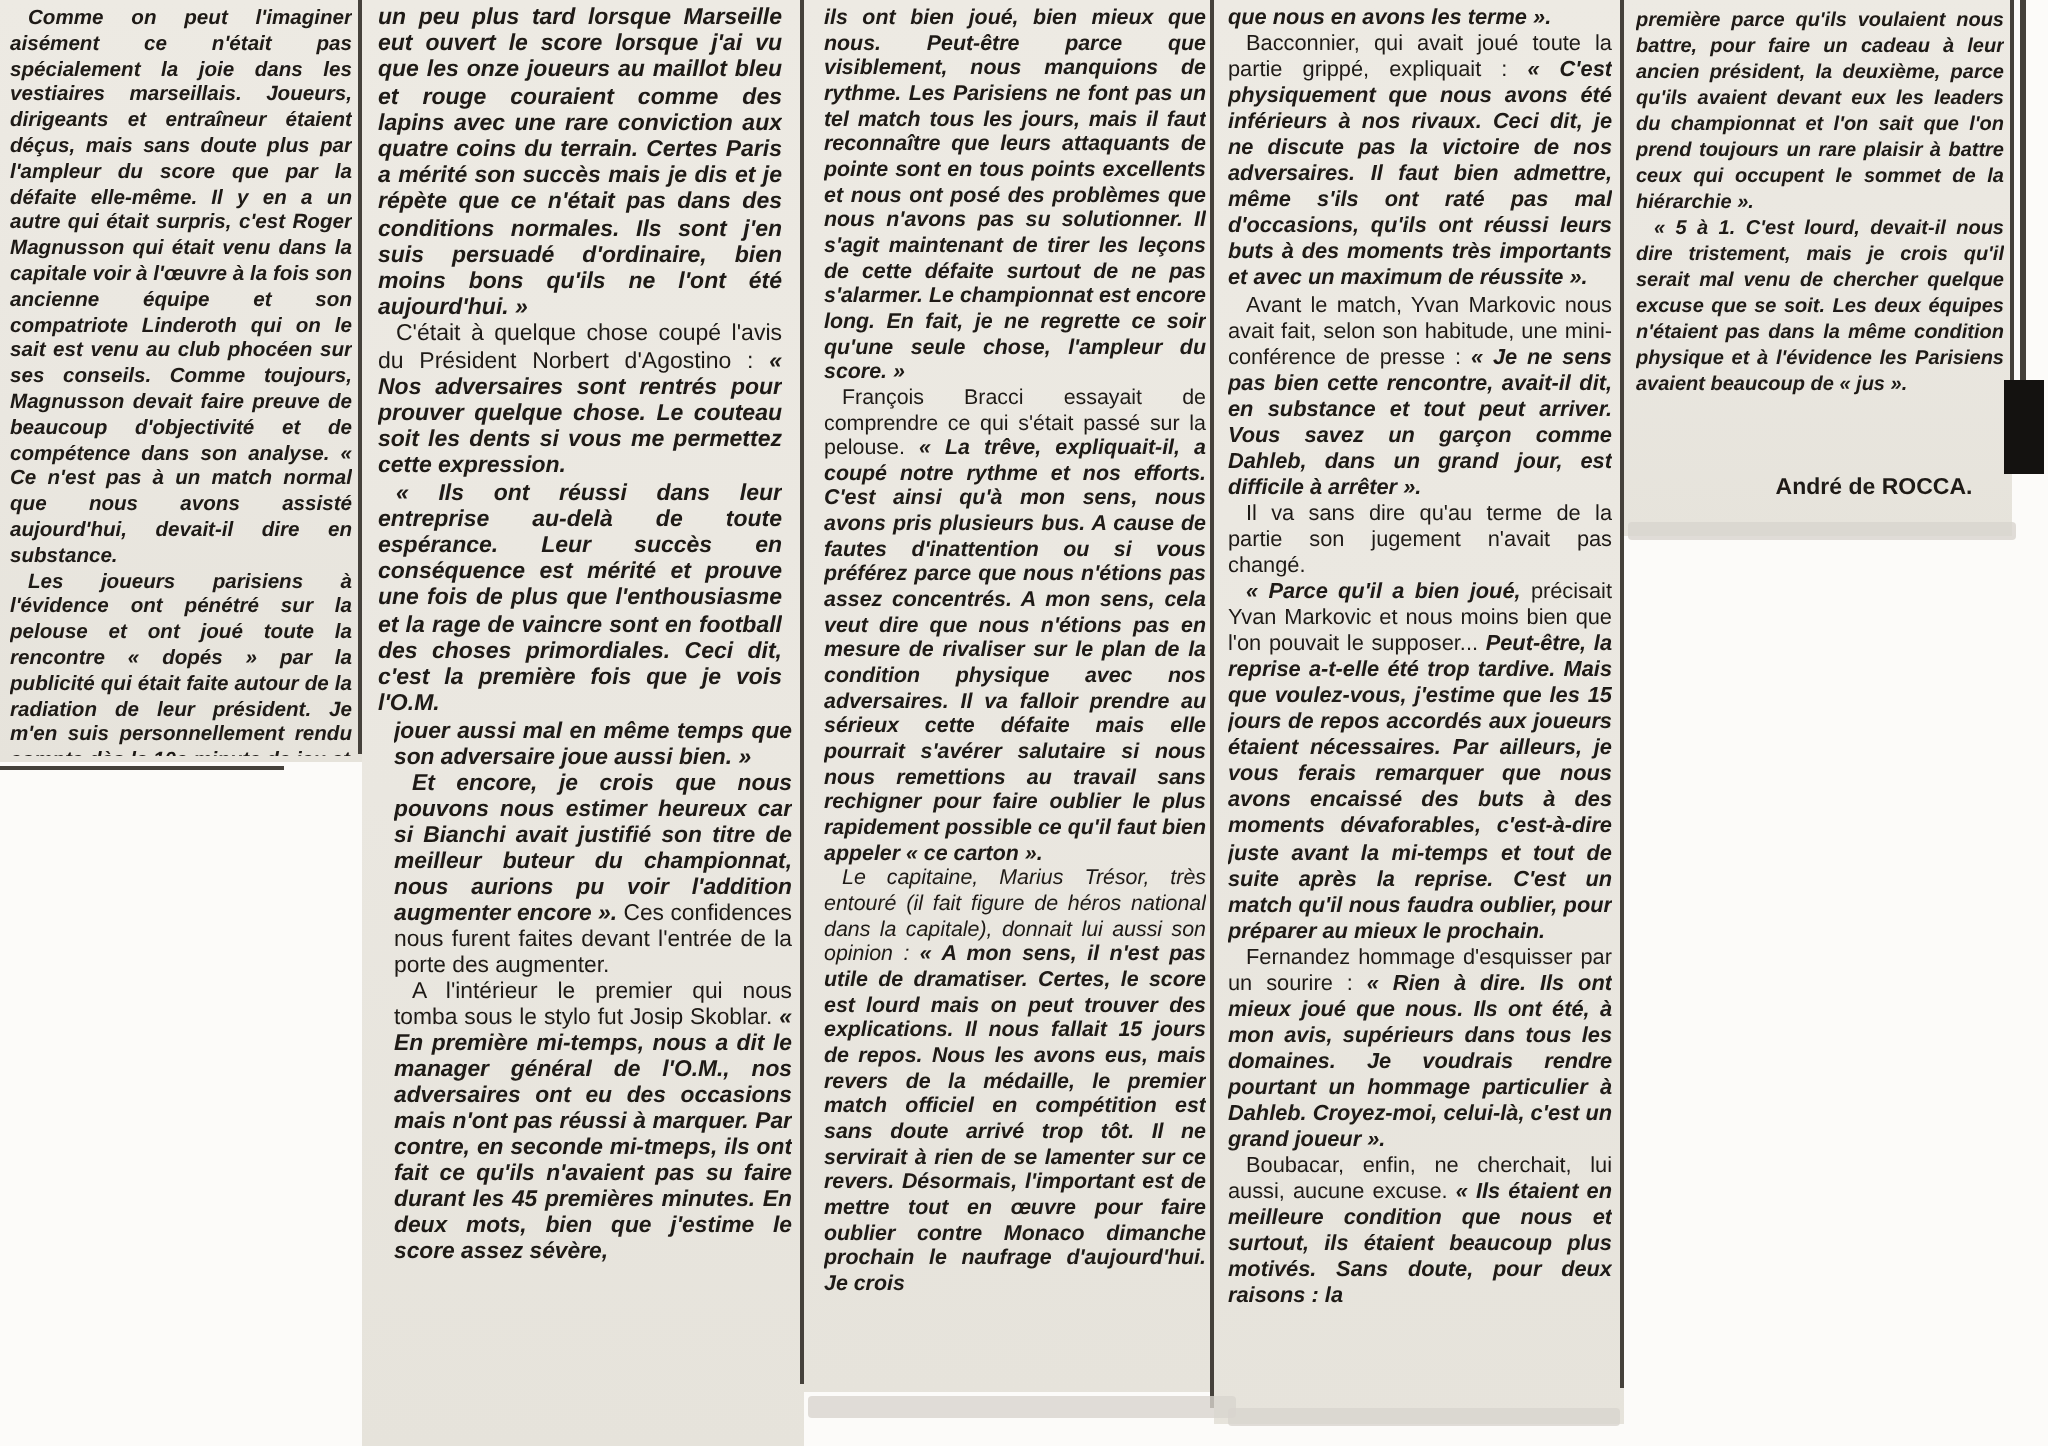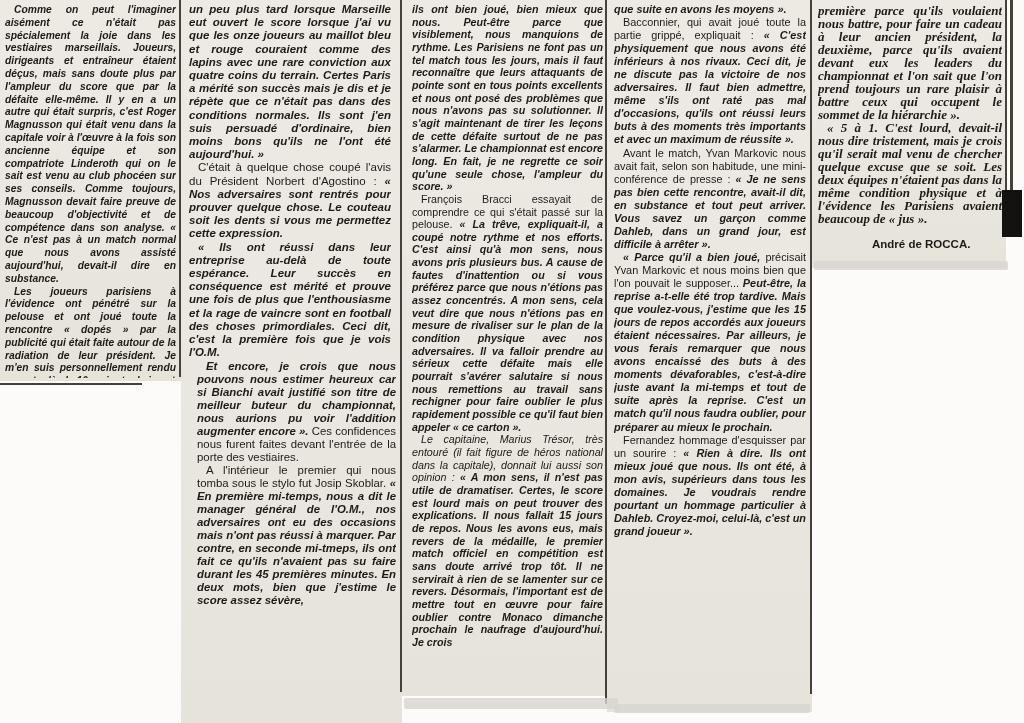--- a/index.html
+++ b/index.html
@@ -32,22 +32,22 @@
   .col p{margin:0;text-indent:9px;}
   .col p.noind{text-indent:0;}
   .seg-bi{font-weight:bold;font-style:italic;}
   .seg-i{font-style:italic;margin-top:47px;}
   .seg-r{font-weight:normal;font-style:normal;}
   .c1{left:5px;top:4px;width:171px;height:374px;font-size:10.3px;line-height:12.8px;}
   .c2a{left:189px;top:3px;width:202px;height:357px;font-size:11.5px;line-height:13.2px;}
   .c2b{left:197px;top:360px;width:199px;height:360px;font-size:11.4px;line-height:13px;}
   .c3{left:412px;top:3px;width:191px;height:690px;font-size:10.7px;line-height:12.65px;}
   .c4{left:614px;top:3px;width:192px;height:706px;font-size:10.9px;line-height:13.05px;}
-  .c5{left:818px;top:4px;width:184px;height:260px;font-size:13px;line-height:13px;font-family:Liberation Serif, serif;}
-  .sig{position:absolute;left:872px;top:238px;width:130px;text-align:left;
+  .c5{left:818px;top:4px;width:184px;height:260px;font-size:10px;line-height:13px;}
+  .sig{position:absolute;left:872px;top:238px;width:130px;text-align:center;
        font-size:11.5px;font-weight:bold;color:var(--ink);}
 </style>
 </head>
 <body>
 
 <div class="page">
 
   <div class="paper b1"></div>
   <div class="paper b2"></div>
   <div class="paper b3"></div>
@@ -70,34 +70,37 @@
   <div class="col c1">
       <p class="para"><span class="seg-bi">Comme on peut l'imaginer aisément ce n'était pas spécialement la joie dans les vestiaires marseillais. Joueurs, dirigeants et entraîneur étaient déçus, mais sans doute plus par l'ampleur du score que par la défaite elle-même. Il y en a un autre qui était surpris, c'est Roger Magnusson qui était venu dans la capitale voir à l'œuvre à la fois son ancienne équipe et son compatriote Linderoth qui on le sait est venu au club phocéen sur ses conseils. Comme toujours, Magnusson devait faire preuve de beaucoup d'objectivité et de compétence dans son analyse. « Ce n'est pas à un match normal que nous avons assisté aujourd'hui, devait-il dire en substance.</span></p>
       <p class="para"><span class="seg-bi">Les joueurs parisiens à l'évidence ont pénétré sur la pelouse et ont joué toute la rencontre « dopés » par la publicité qui était faite autour de la radiation de leur président. Je m'en suis personnellement rendu compte dès la 10e minute de jeu et</span></p>
     </div>
   <div class="col c2a">
       <p class="para noind"><span class="seg-bi">un peu plus tard lorsque Marseille eut ouvert le score lorsque j'ai vu que les onze joueurs au maillot bleu et rouge couraient comme des lapins avec une rare conviction aux quatre coins du terrain. Certes Paris a mérité son succès mais je dis et je répète que ce n'était pas dans des conditions normales. Ils sont j'en suis persuadé d'ordinaire, bien moins bons qu'ils ne l'ont été aujourd'hui. »</span></p>
       <p class="para"><span class="seg-r">C'était à quelque chose coupé l'avis du Président Norbert d'Agostino : </span><span class="seg-bi">« Nos adversaires sont rentrés pour prouver quelque chose. Le couteau soit les dents si vous me permettez cette expression.</span></p>
       <p class="para"><span class="seg-bi">« Ils ont réussi dans leur entreprise au-delà de toute espérance. Leur succès en conséquence est mérité et prouve une fois de plus que l'enthousiasme et la rage de vaincre sont en football des choses primordiales. Ceci dit, c'est la première fois que je vois l'O.M.</span></p>
     </div>
   <div class="col c2b">
-      <p class="para"><span class="seg-bi">Et encore, je crois que nous pouvons nous estimer heureux car si Bianchi avait justifié son titre de meilleur buteur du championnat, nous aurions pu voir l'addition augmenter encore ». </span><span class="seg-r">Ces confidences nous furent faites devant l'entrée de la porte des vestiaires.</span></p>
+      <p class="para noind"><span class="seg-bi">jouer aussi mal en même temps que son adversaire joue aussi bien. »</span></p>
+      <p class="para"><span class="seg-bi">Et encore, je crois que nous pouvons nous estimer heureux car si Bianchi avait justifié son titre de meilleur buteur du championnat, nous aurions pu voir l'addition augmenter encore ». </span><span class="seg-r">Ces confidences nous furent faites devant l'entrée de la porte des augmenter.</span></p>
       <p class="para"><span class="seg-r">A l'intérieur le premier qui nous tomba sous le stylo fut Josip Skoblar. </span><span class="seg-bi">« En première mi-temps, nous a dit le manager général de l'O.M., nos adversaires ont eu des occasions mais n'ont pas réussi à marquer. Par contre, en seconde mi-tmeps, ils ont fait ce qu'ils n'avaient pas su faire durant les 45 premières minutes. En deux mots, bien que j'estime le score assez sévère,</span></p>
     </div>
   <div class="col c3">
       <p class="para noind"><span class="seg-bi">ils ont bien joué, bien mieux que nous. Peut-être parce que visiblement, nous manquions de rythme. Les Parisiens ne font pas un tel match tous les jours, mais il faut reconnaître que leurs attaquants de pointe sont en tous points excellents et nous ont posé des problèmes que nous n'avons pas su solutionner. Il s'agit maintenant de tirer les leçons de cette défaite surtout de ne pas s'alarmer. Le championnat est encore long. En fait, je ne regrette ce soir qu'une seule chose, l'ampleur du score. »</span></p>
       <p class="para"><span class="seg-r">François Bracci essayait de comprendre ce qui s'était passé sur la pelouse. </span><span class="seg-bi">« La trêve, expliquait-il, a coupé notre rythme et nos efforts. C'est ainsi qu'à mon sens, nous avons pris plusieurs bus. A cause de fautes d'inattention ou si vous préférez parce que nous n'étions pas assez concentrés. A mon sens, cela veut dire que nous n'étions pas en mesure de rivaliser sur le plan de la condition physique avec nos adversaires. Il va falloir prendre au sérieux cette défaite mais elle pourrait s'avérer salutaire si nous nous remettions au travail sans rechigner pour faire oublier le plus rapidement possible ce qu'il faut bien appeler « ce carton ».</span></p>
       <p class="para"><span class="seg-i">Le capitaine, Marius Trésor, très entouré (il fait figure de héros national dans la capitale), donnait lui aussi son opinion : </span><span class="seg-bi">« A mon sens, il n'est pas utile de dramatiser. Certes, le score est lourd mais on peut trouver des explications. Il nous fallait 15 jours de repos. Nous les avons eus, mais revers de la médaille, le premier match officiel en compétition est sans doute arrivé trop tôt. Il ne servirait à rien de se lamenter sur ce revers. Désormais, l'important est de mettre tout en œuvre pour faire oublier contre Monaco dimanche prochain le naufrage d'aujourd'hui. Je crois</span></p>
     </div>
   <div class="col c4">
-      <p class="para noind"><span class="seg-bi">que suite en avons les moyens ».</span></p>
+      <p class="para noind"><span class="seg-bi">que nous en avons les terme ».</span></p>
       <p class="para"><span class="seg-r">Bacconnier, qui avait joué toute la partie grippé, expliquait : </span><span class="seg-bi">« C'est physiquement que nous avons été inférieurs à nos rivaux. Ceci dit, je ne discute pas la victoire de nos adversaires. Il faut bien admettre, même s'ils ont raté pas mal d'occasions, qu'ils ont réussi leurs buts à des moments très importants et avec un maximum de réussite ».</span></p>
       <p class="para"><span class="seg-r">Avant le match, Yvan Markovic nous avait fait, selon son habitude, une mini-conférence de presse : </span><span class="seg-bi">« Je ne sens pas bien cette rencontre, avait-il dit, en substance et tout peut arriver. Vous savez un garçon comme Dahleb, dans un grand jour, est difficile à arrêter ».</span></p>
+      <p class="para"><span class="seg-r">Il va sans dire qu'au terme de la partie son jugement n'avait pas changé.</span></p>
       <p class="para"><span class="seg-bi">« Parce qu'il a bien joué, </span><span class="seg-r">précisait Yvan Markovic et nous moins bien que l'on pouvait le supposer... </span><span class="seg-bi">Peut-être, la reprise a-t-elle été trop tardive. Mais que voulez-vous, j'estime que les 15 jours de repos accordés aux joueurs étaient nécessaires. Par ailleurs, je vous ferais remarquer que nous avons encaissé des buts à des moments dévaforables, c'est-à-dire juste avant la mi-temps et tout de suite après la reprise. C'est un match qu'il nous faudra oublier, pour préparer au mieux le prochain.</span></p>
       <p class="para"><span class="seg-r">Fernandez hommage d'esquisser par un sourire : </span><span class="seg-bi">« Rien à dire. Ils ont mieux joué que nous. Ils ont été, à mon avis, supérieurs dans tous les domaines. Je voudrais rendre pourtant un hommage particulier à Dahleb. Croyez-moi, celui-là, c'est un grand joueur ».</span></p>
+      <p class="para"><span class="seg-r">Boubacar, enfin, ne cherchait, lui aussi, aucune excuse. </span><span class="seg-bi">« Ils étaient en meilleure condition que nous et surtout, ils étaient beaucoup plus motivés. Sans doute, pour deux raisons : la</span></p>
     </div>
   <div class="col c5">
       <p class="para noind"><span class="seg-bi">première parce qu'ils voulaient nous battre, pour faire un cadeau à leur ancien président, la deuxième, parce qu'ils avaient devant eux les leaders du championnat et l'on sait que l'on prend toujours un rare plaisir à battre ceux qui occupent le sommet de la hiérarchie ».</span></p>
       <p class="para"><span class="seg-bi">« 5 à 1. C'est lourd, devait-il nous dire tristement, mais je crois qu'il serait mal venu de chercher quelque excuse que se soit. Les deux équipes n'étaient pas dans la même condition physique et à l'évidence les Parisiens avaient beaucoup de « jus ».</span></p>
     </div>
 
   <div class="sig">André de ROCCA.</div>
 
 </div>
 

